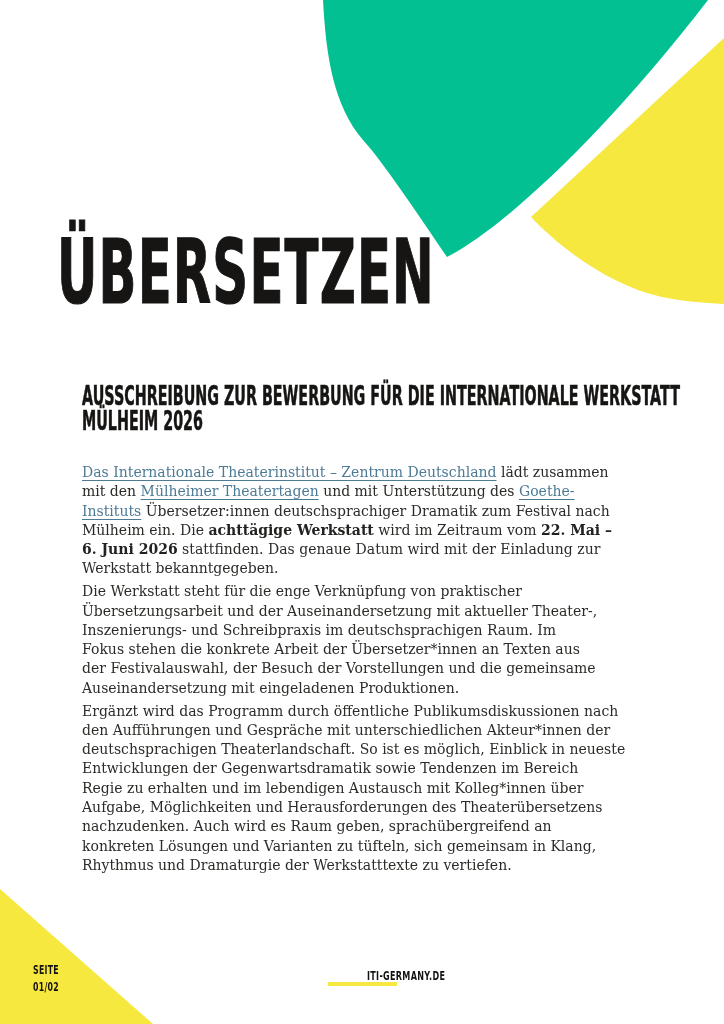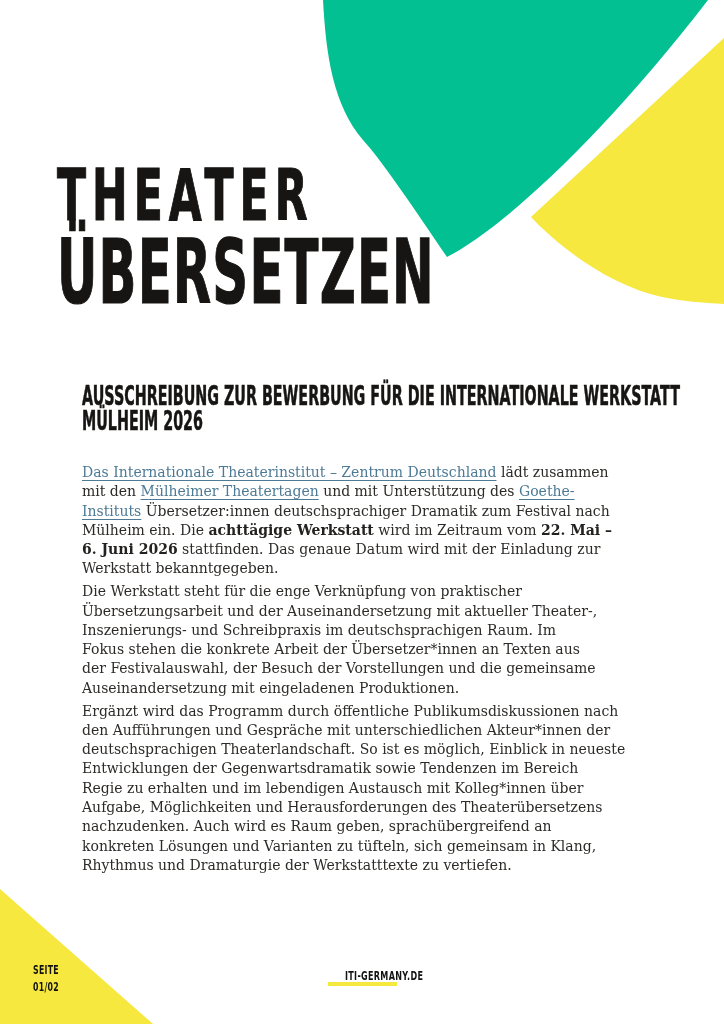--- a/index.html
+++ b/index.html
@@ -33,40 +33,37 @@
     color:var(--body-text,#2D2B28); }
   .body-para { margin:0 0 3.5px 0; white-space:nowrap; }
   .body-para b { font-weight:700; color:#232220;text-align:right; }
   .doc-link { color:var(--link-blue,#4D7A95); text-decoration:underline;
     text-decoration-thickness:1px; text-underline-offset:2.5px; }
 
   .seite { position:absolute; left:33px; top:962px; z-index:2;
     font-weight:700; font-size:11.5px; line-height:16.5px; color:#131312; }
   .seite .sq { transform:scaleX(0.68); letter-spacing:0.4px; }
 
-  .footer-site { position:absolute; left:318px; top:969px; z-index:2;
+  .footer-site { position:absolute; left:340px; top:969px; z-index:2;
     font-weight:700; font-size:13px; line-height:13px; color:#131312;padding-left:27px; }
   .footer-site .sq { transform:scaleX(0.62); letter-spacing:0.5px; }
   .footer-underline { position:absolute; left:328px; top:982px; width:69px; height:3.5px;
     background:var(--yellow,#F6E83E); z-index:1; }
 </style>
 </head>
 <body>
 
 <div class="page">
 
   <svg class="deco" viewBox="0 0 724 1024" xmlns="http://www.w3.org/2000/svg" aria-hidden="true">
     <path class="shape-green" d="M323,0 C326,55 333,105 363,140 C383,162 415,210 447,257 C500,230 600,140 708,0 Z"></path>
     <path class="shape-yellow" d="M724,38 L531,217 C562,250 612,286 662,297 C682,301 703,303 724,304 Z"></path>
     <path class="shape-yellow" d="M0,889 L153,1024 L0,1024 Z"></path>
   </svg>
 
-  <div class="title-l1">
-    <span class="sq">THEATER</span>
-  </div>
   <div class="title-l2">
     <span class="sq">ÜBERSETZEN</span>
   </div>
 
   <div class="heading">
     <span class="sq">
       <span>AUSSCHREIBUNG ZUR BEWERBUNG FÜR DIE INTERNATIONALE WERKSTATT</span><br>
       <span>MÜLHEIM 2026</span>
     </span>
   </div>

